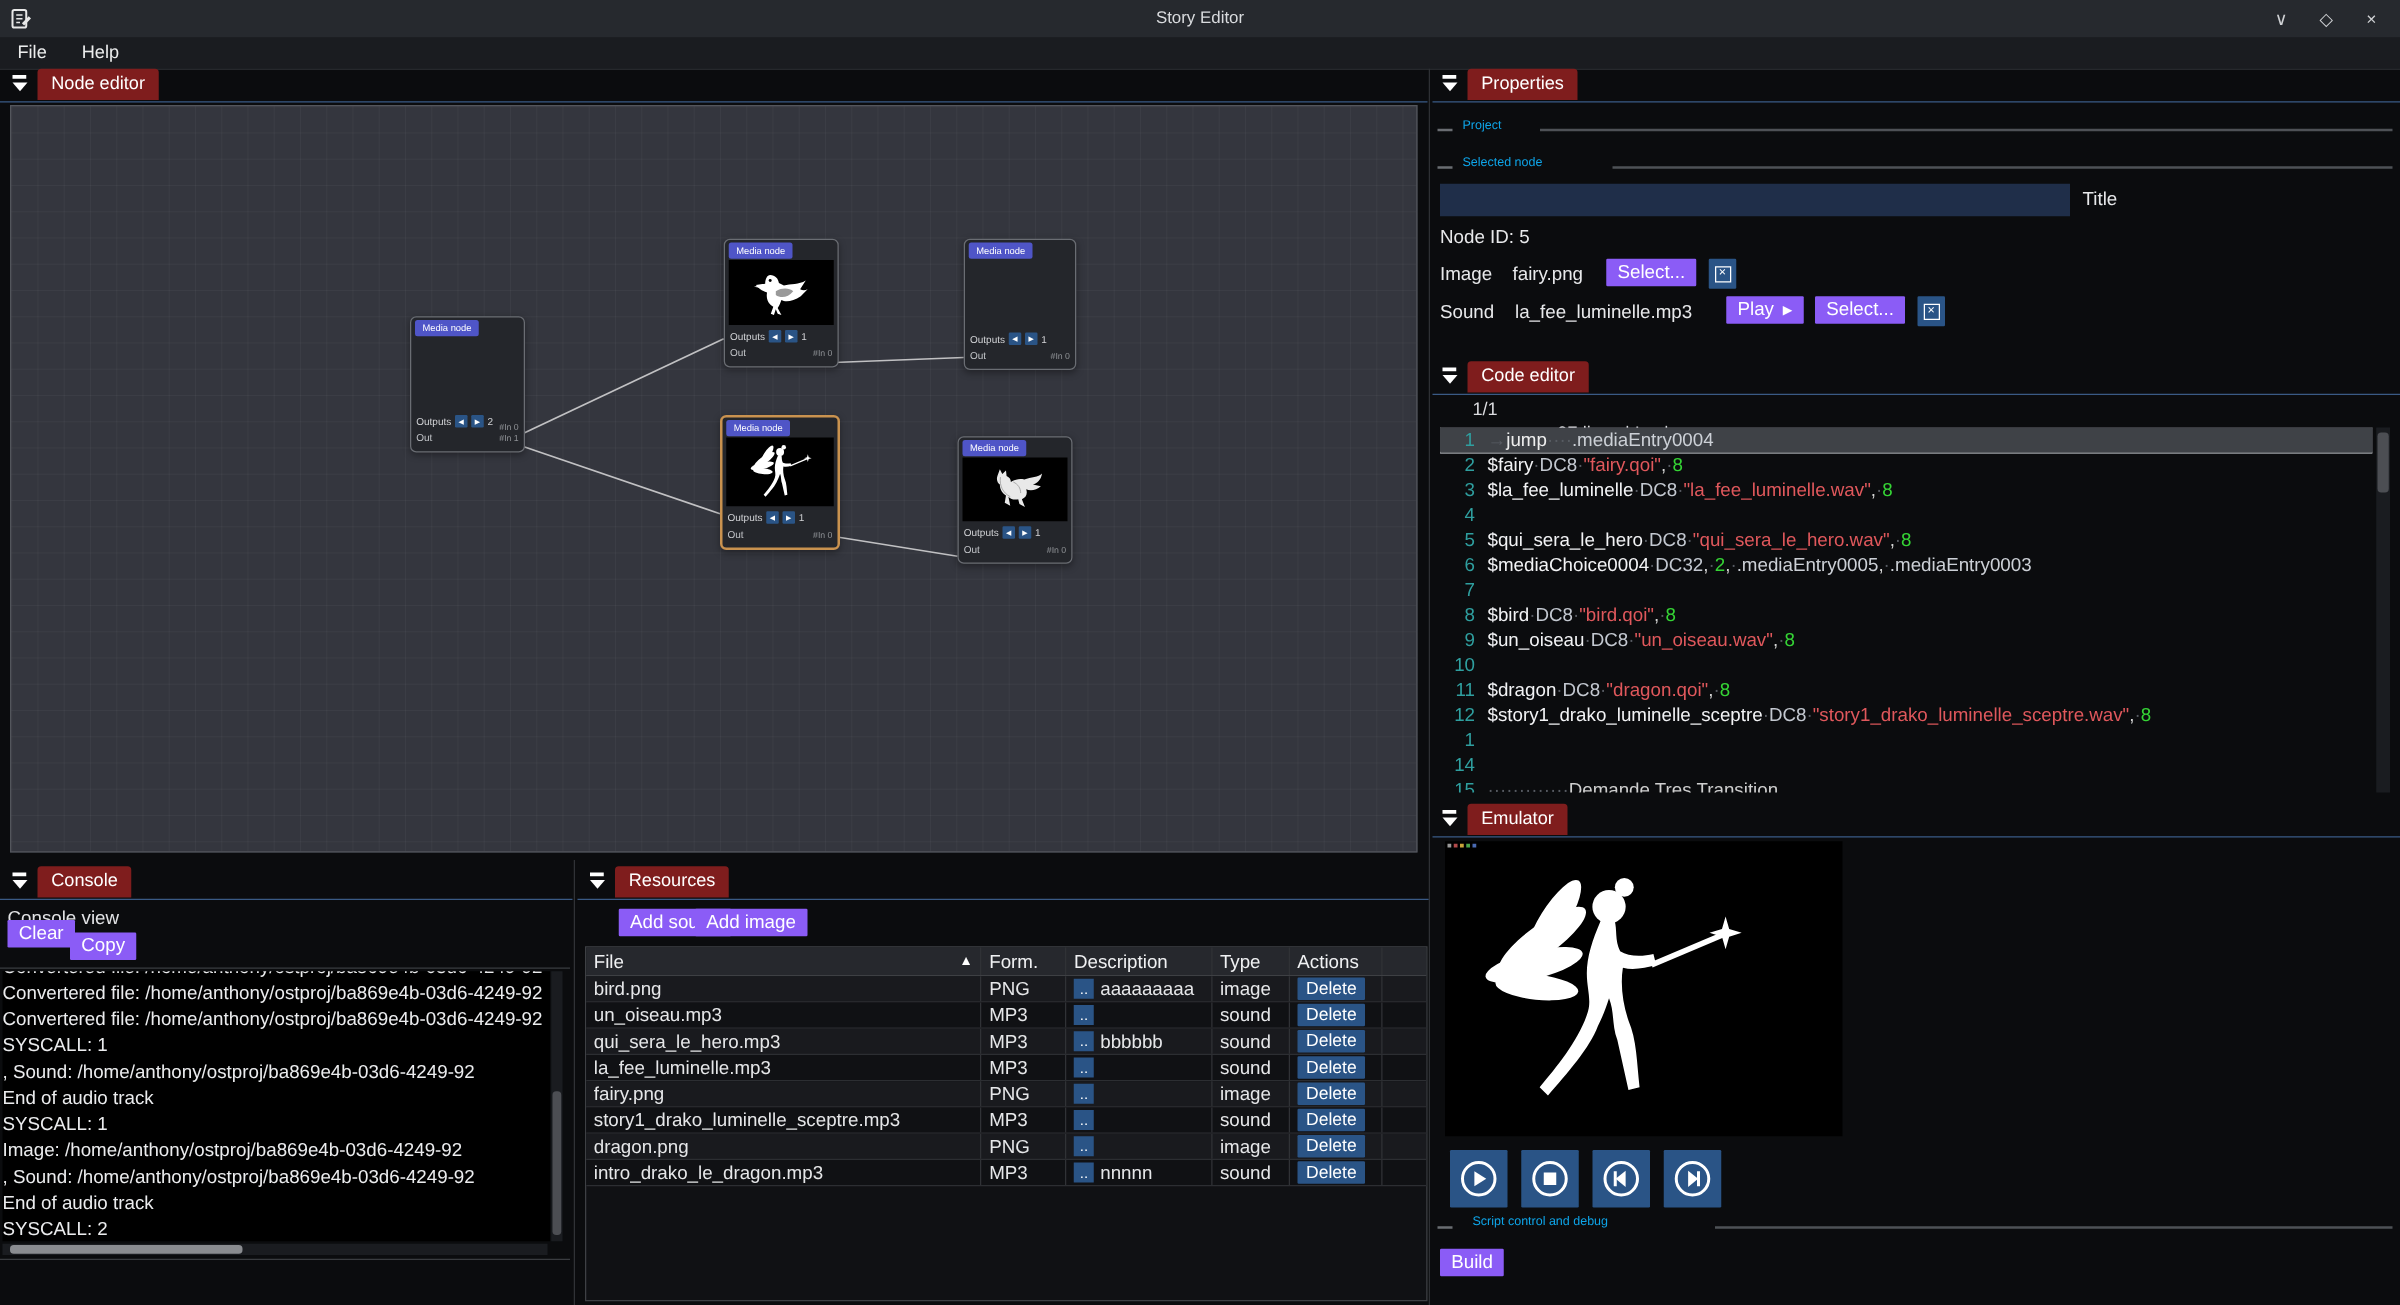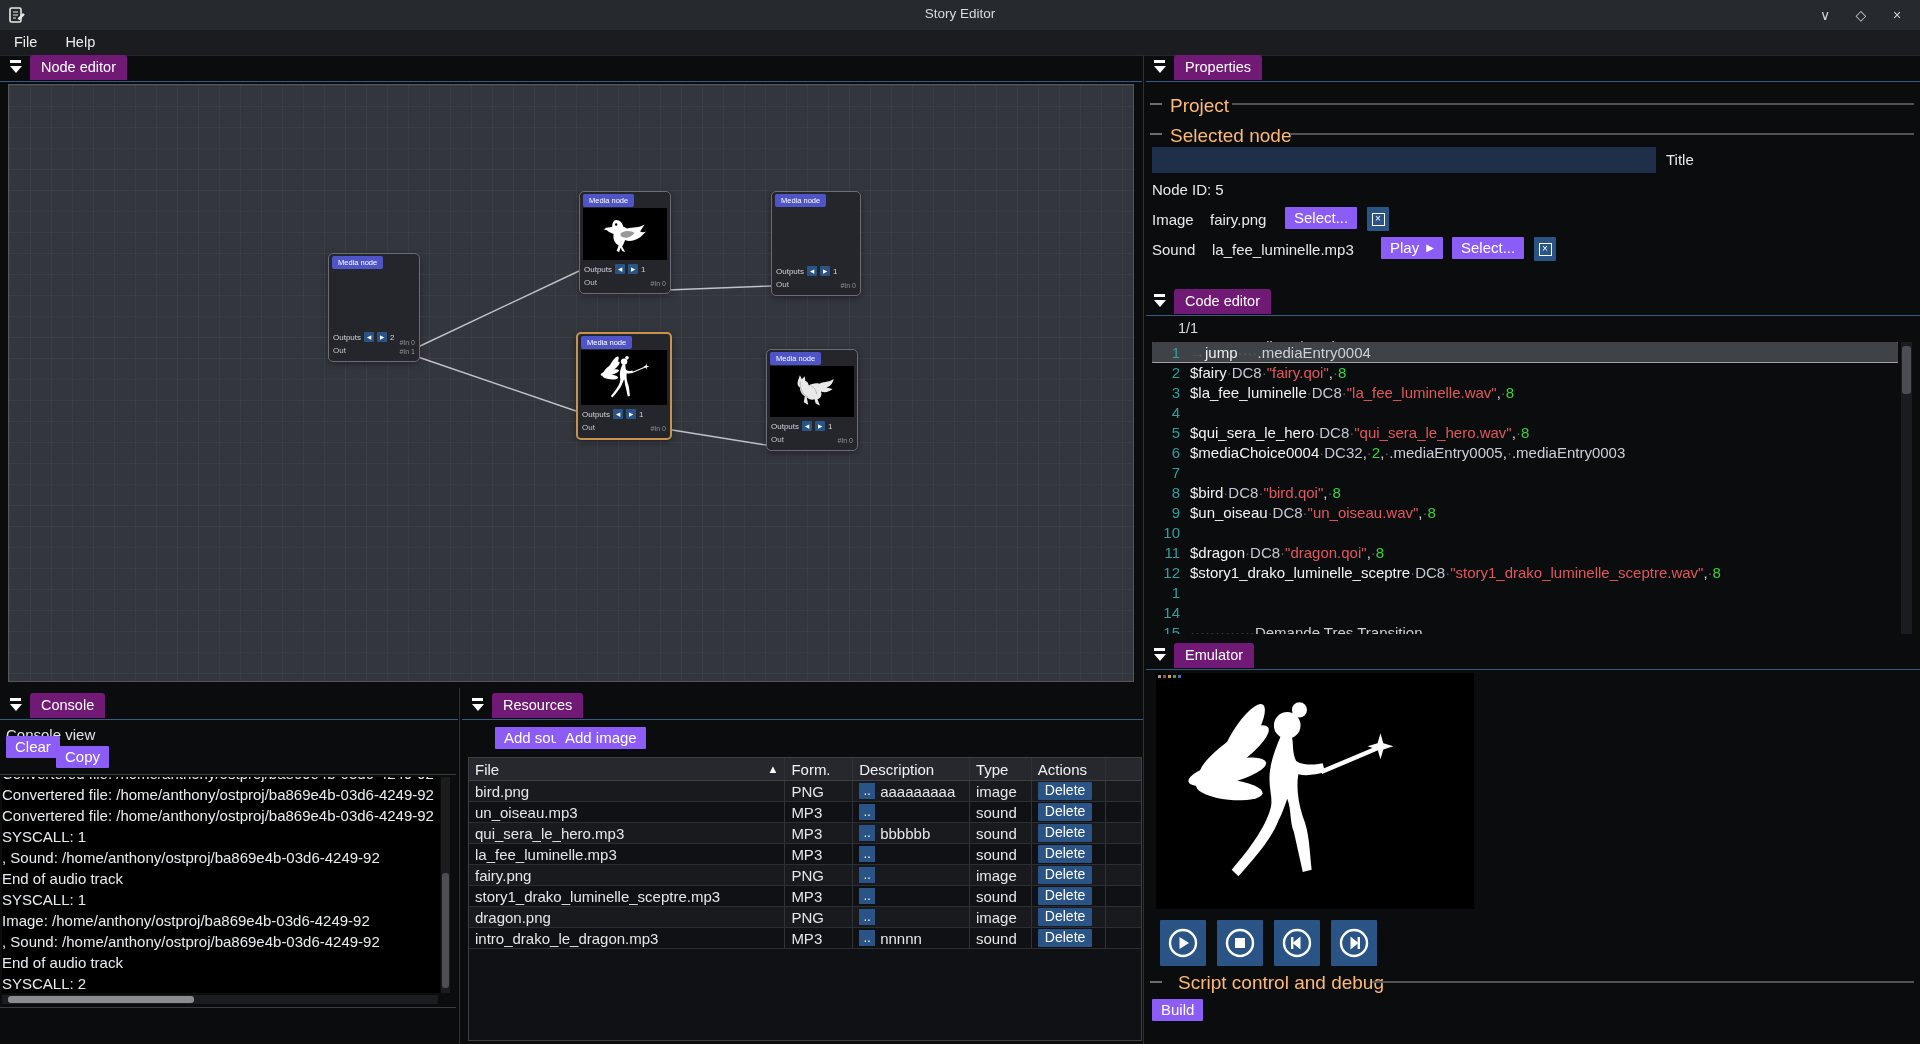--- a/index.html
+++ b/index.html
@@ -12,29 +12,29 @@
   #app-icon{left:8px;top:6px;width:18px;height:18px;}
   #window-title{left:0;top:6px;width:1920px;text-align:center;font-size:13.5px;color:#d9dbde;}
   .winctl{top:5px;width:26px;height:20px;text-align:center;font-size:14px;color:#cfd1d4;line-height:20px;cursor:default;}
   #menubar{left:0;top:30px;width:1920px;height:25px;background:#1a1c20;border-bottom:1px solid #26282c;display:flex;align-items:center;}
   .menu-item{padding:0 14px;font-size:14.5px;color:#eceded;height:25px;line-height:25px;}
 
   
   .coll{width:15px;height:15px;}
   .coll:before{content:"";position:absolute;left:2px;top:1px;width:11px;height:3px;background:#fff;}
   .coll:after{content:"";position:absolute;left:1.5px;top:7px;border-left:6px solid transparent;border-right:6px solid transparent;border-top:7px solid #fff;}
-  .tab{background:#701a75;color:#fff;font-size:14.5px;padding:4px 11px 5px;border-radius:3px 3px 0 0;display:inline-block;}
+  .tab{background:#7f1d1d;color:#fff;font-size:14.5px;padding:4px 11px 5px;border-radius:3px 3px 0 0;display:inline-block;}
   .tabline{height:1px;background:#3a5a85;}
   .btn{display:inline-flex;align-items:center;justify-content:center;background:#8b5cf6;color:#fff;
        font-size:15px;padding:2px 9px 3px;border:none;border-radius:1px;cursor:default;white-space:nowrap;}
   .boxx{display:inline-flex;align-items:center;justify-content:center;background:#2a5486;color:#fff;border-radius:1px;}
   .boxx i{font-style:normal;border:1.5px solid #fff;width:11px;height:11px;display:flex;align-items:center;justify-content:center;font-size:10px;line-height:1;}
   .divider-dash{height:2px;background:#6a6d72;width:12px;}
   .divider-line{height:2px;background:#4e5156;}
-  .divider-label{font-size:19px;color:#fdba74;}
+  .divider-label{font-size:10px;color:#0ea5e9;}
 
   
   #node-canvas{left:8px;top:84px;width:1124px;height:596px;background:#34363e;border:1px solid #53565c;
     background-image:linear-gradient(rgba(255,255,255,.035) 1px,transparent 1px),
                      linear-gradient(90deg,rgba(255,255,255,.035) 1px,transparent 1px);
     background-size:21px 21px;overflow:hidden;}
   #links-svg{position:absolute;left:0;top:0;width:100%;height:100%;}
   .node{position:absolute;background:#24262b;border:1px solid #6a6d73;border-radius:5px;box-shadow:0 2px 6px rgba(0,0,0,.35);}
   .node.selected{border:2px solid #c9924f;}
   .node-badge{position:absolute;left:3px;top:2px;background:#4f55c7;color:#fff;font-size:7.5px;padding:2px 6px;border-radius:2px;}

